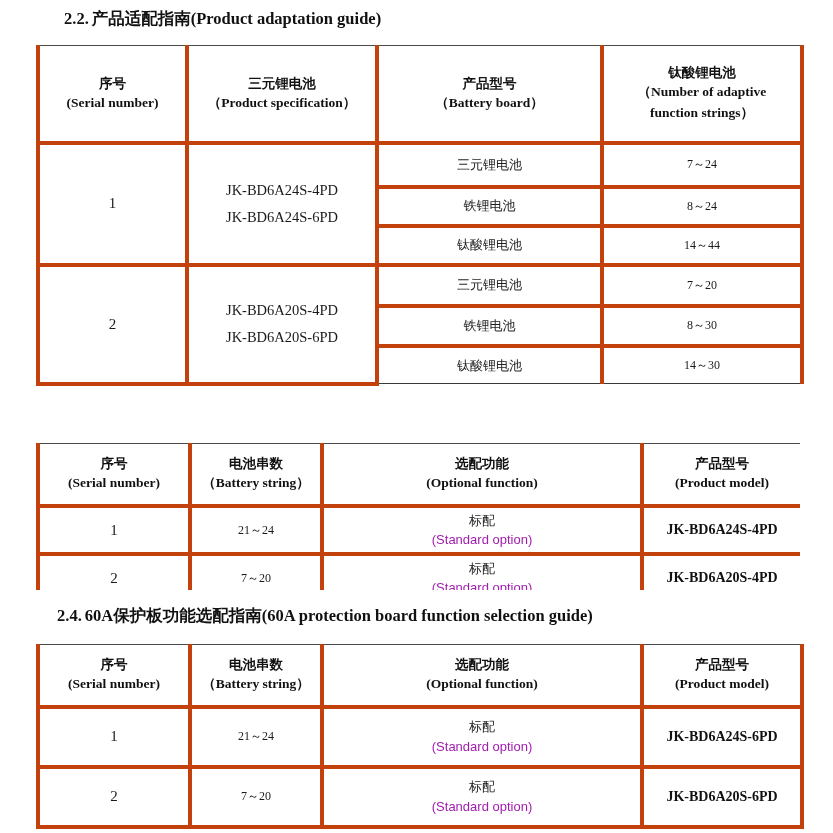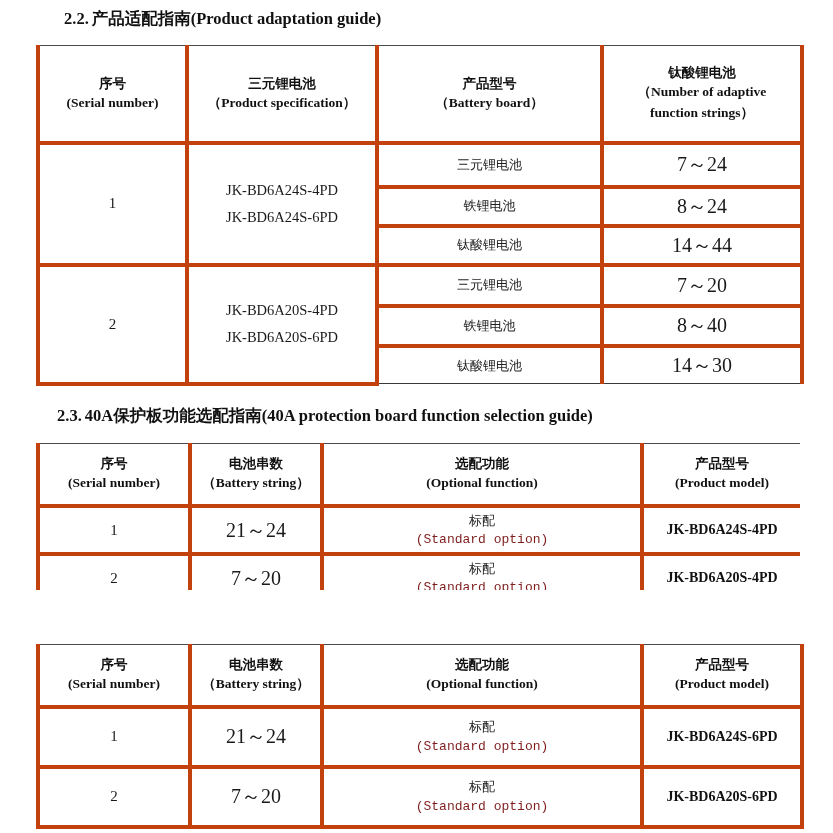--- a/index.html
+++ b/index.html
@@ -75,25 +75,25 @@
   }
   .en {
     font-family: "Liberation Serif", "DejaVu Serif", serif;
     font-weight: bold;
     font-size: 13.5px;
     line-height: 1.55;
     color: #111;
     white-space: nowrap;
   }
   .en-reg {
-    font-family: Liberation Mono, monospace;
+    font-family: Liberation Sans, sans-serif;
     font-weight: normal;
     font-size: 13px;
     line-height: 1.5;
-    color: #7f1d1d;
+    color: #a21caf;
     white-space: nowrap;
   }
   .model {
     font-family: "Liberation Serif", "DejaVu Serif", serif;
     font-weight: normal;
     font-size: 14.5px;
     line-height: 1.85;
     color: #1a1a1a;
     white-space: nowrap;
   }
@@ -104,21 +104,21 @@
     color: #111;
     white-space: nowrap;
   }
   .serial {
     font-family: "Liberation Serif", "DejaVu Serif", serif;
     font-size: 15px;
     color: #1a1a1a;
   }
   .range {
     font-family: "Liberation Serif", "DejaVu Serif", serif;
-    font-size: 20px;
+    font-size: 12px;
     color: #1a1a1a;
     white-space: nowrap;
     text-align: center;
   }
 
   
   #heading-22 { position: absolute; left: 56px;  top: 8px; margin-left: 8px; }
   #table-22   { position: absolute; left: 36px;  top: 45px; width: 764px; }
   #heading-23 { position: absolute; left: 57px;  top: 405px; }
   #table-23   { position: absolute; left: 36px;  top: 443px; width: 764px;
@@ -247,42 +247,39 @@
         </td>
       </tr>
       <tr style="height:40px">
         <td>
           <div class="cell-inner">
             <div class="cn-reg">铁锂电池</div>
           </div>
         </td>
         <td>
           <div class="cell-inner">
-            <div class="range">8～40</div>
+            <div class="range">8～30</div>
           </div>
         </td>
       </tr>
       <tr style="height:38px">
         <td class="hdr-bottom">
           <div class="cell-inner">
             <div class="cn-reg">钛酸锂电池</div>
           </div>
         </td>
         <td class="hdr-bottom">
           <div class="cell-inner">
             <div class="range">14～30</div>
           </div>
         </td>
       </tr>
     </tbody>
   </table>
 
-  <div class="section-heading" id="heading-23">
-    <span class="num">2.3.</span><span>40A保护板功能选配指南</span><span>(40A protection board function selection guide)</span>
-  </div>
 
   <div id="table-23">
     <table class="doc-table" style="width:764px">
       <colgroup>
         <col style="width:152px">
           <col style="width:132px">
         <col style="width:320px">
           <col style="width:160px">
       </colgroup>
       <tbody>
@@ -357,20 +354,23 @@
           <td>
             <div class="cell-inner" style="justify-content:center">
               <div class="model-bold">JK-BD6A20S-4PD</div>
             </div>
           </td>
         </tr>
       </tbody>
     </table>
   </div>
 
+  <div class="section-heading" id="heading-24">
+    <span class="num">2.4.</span><span>60A保护板功能选配指南</span><span>(60A protection board function selection guide)</span>
+  </div>
 
   <table class="doc-table" id="table-24">
     <colgroup>
       <col style="width:152px">
         <col style="width:132px">
       <col style="width:320px">
         <col style="width:160px">
     </colgroup>
     <tbody>
       <tr style="height:62px">

